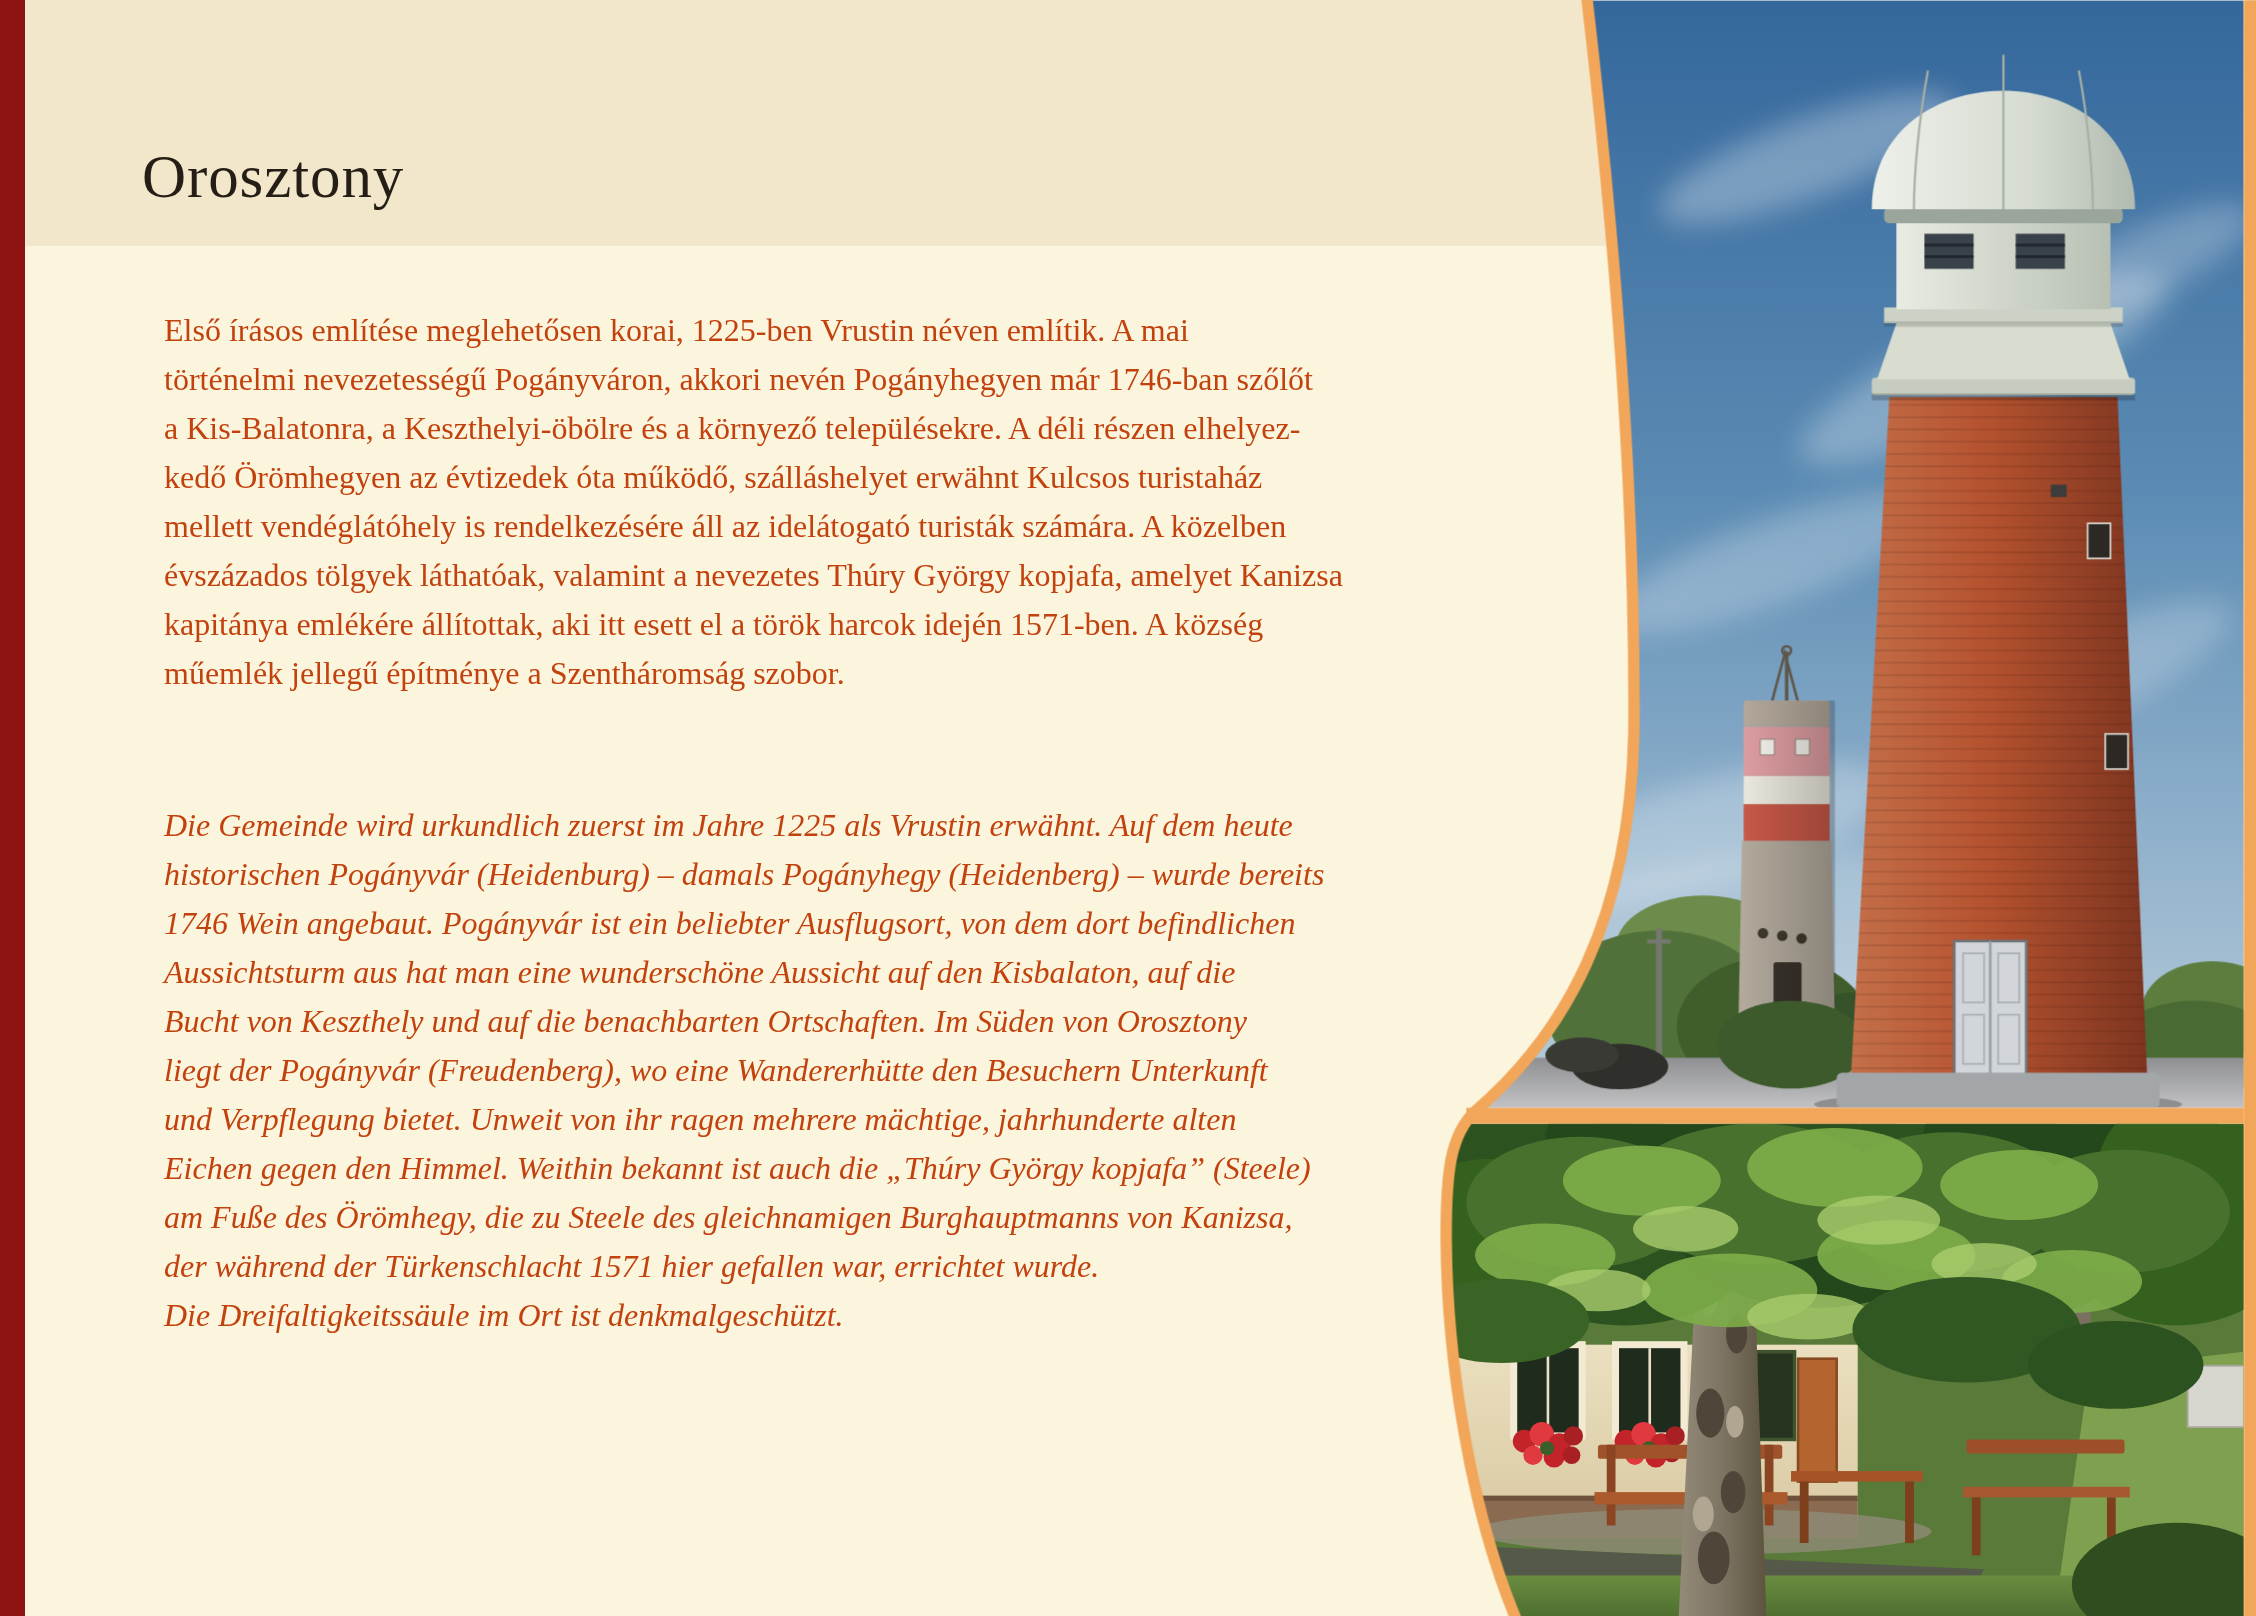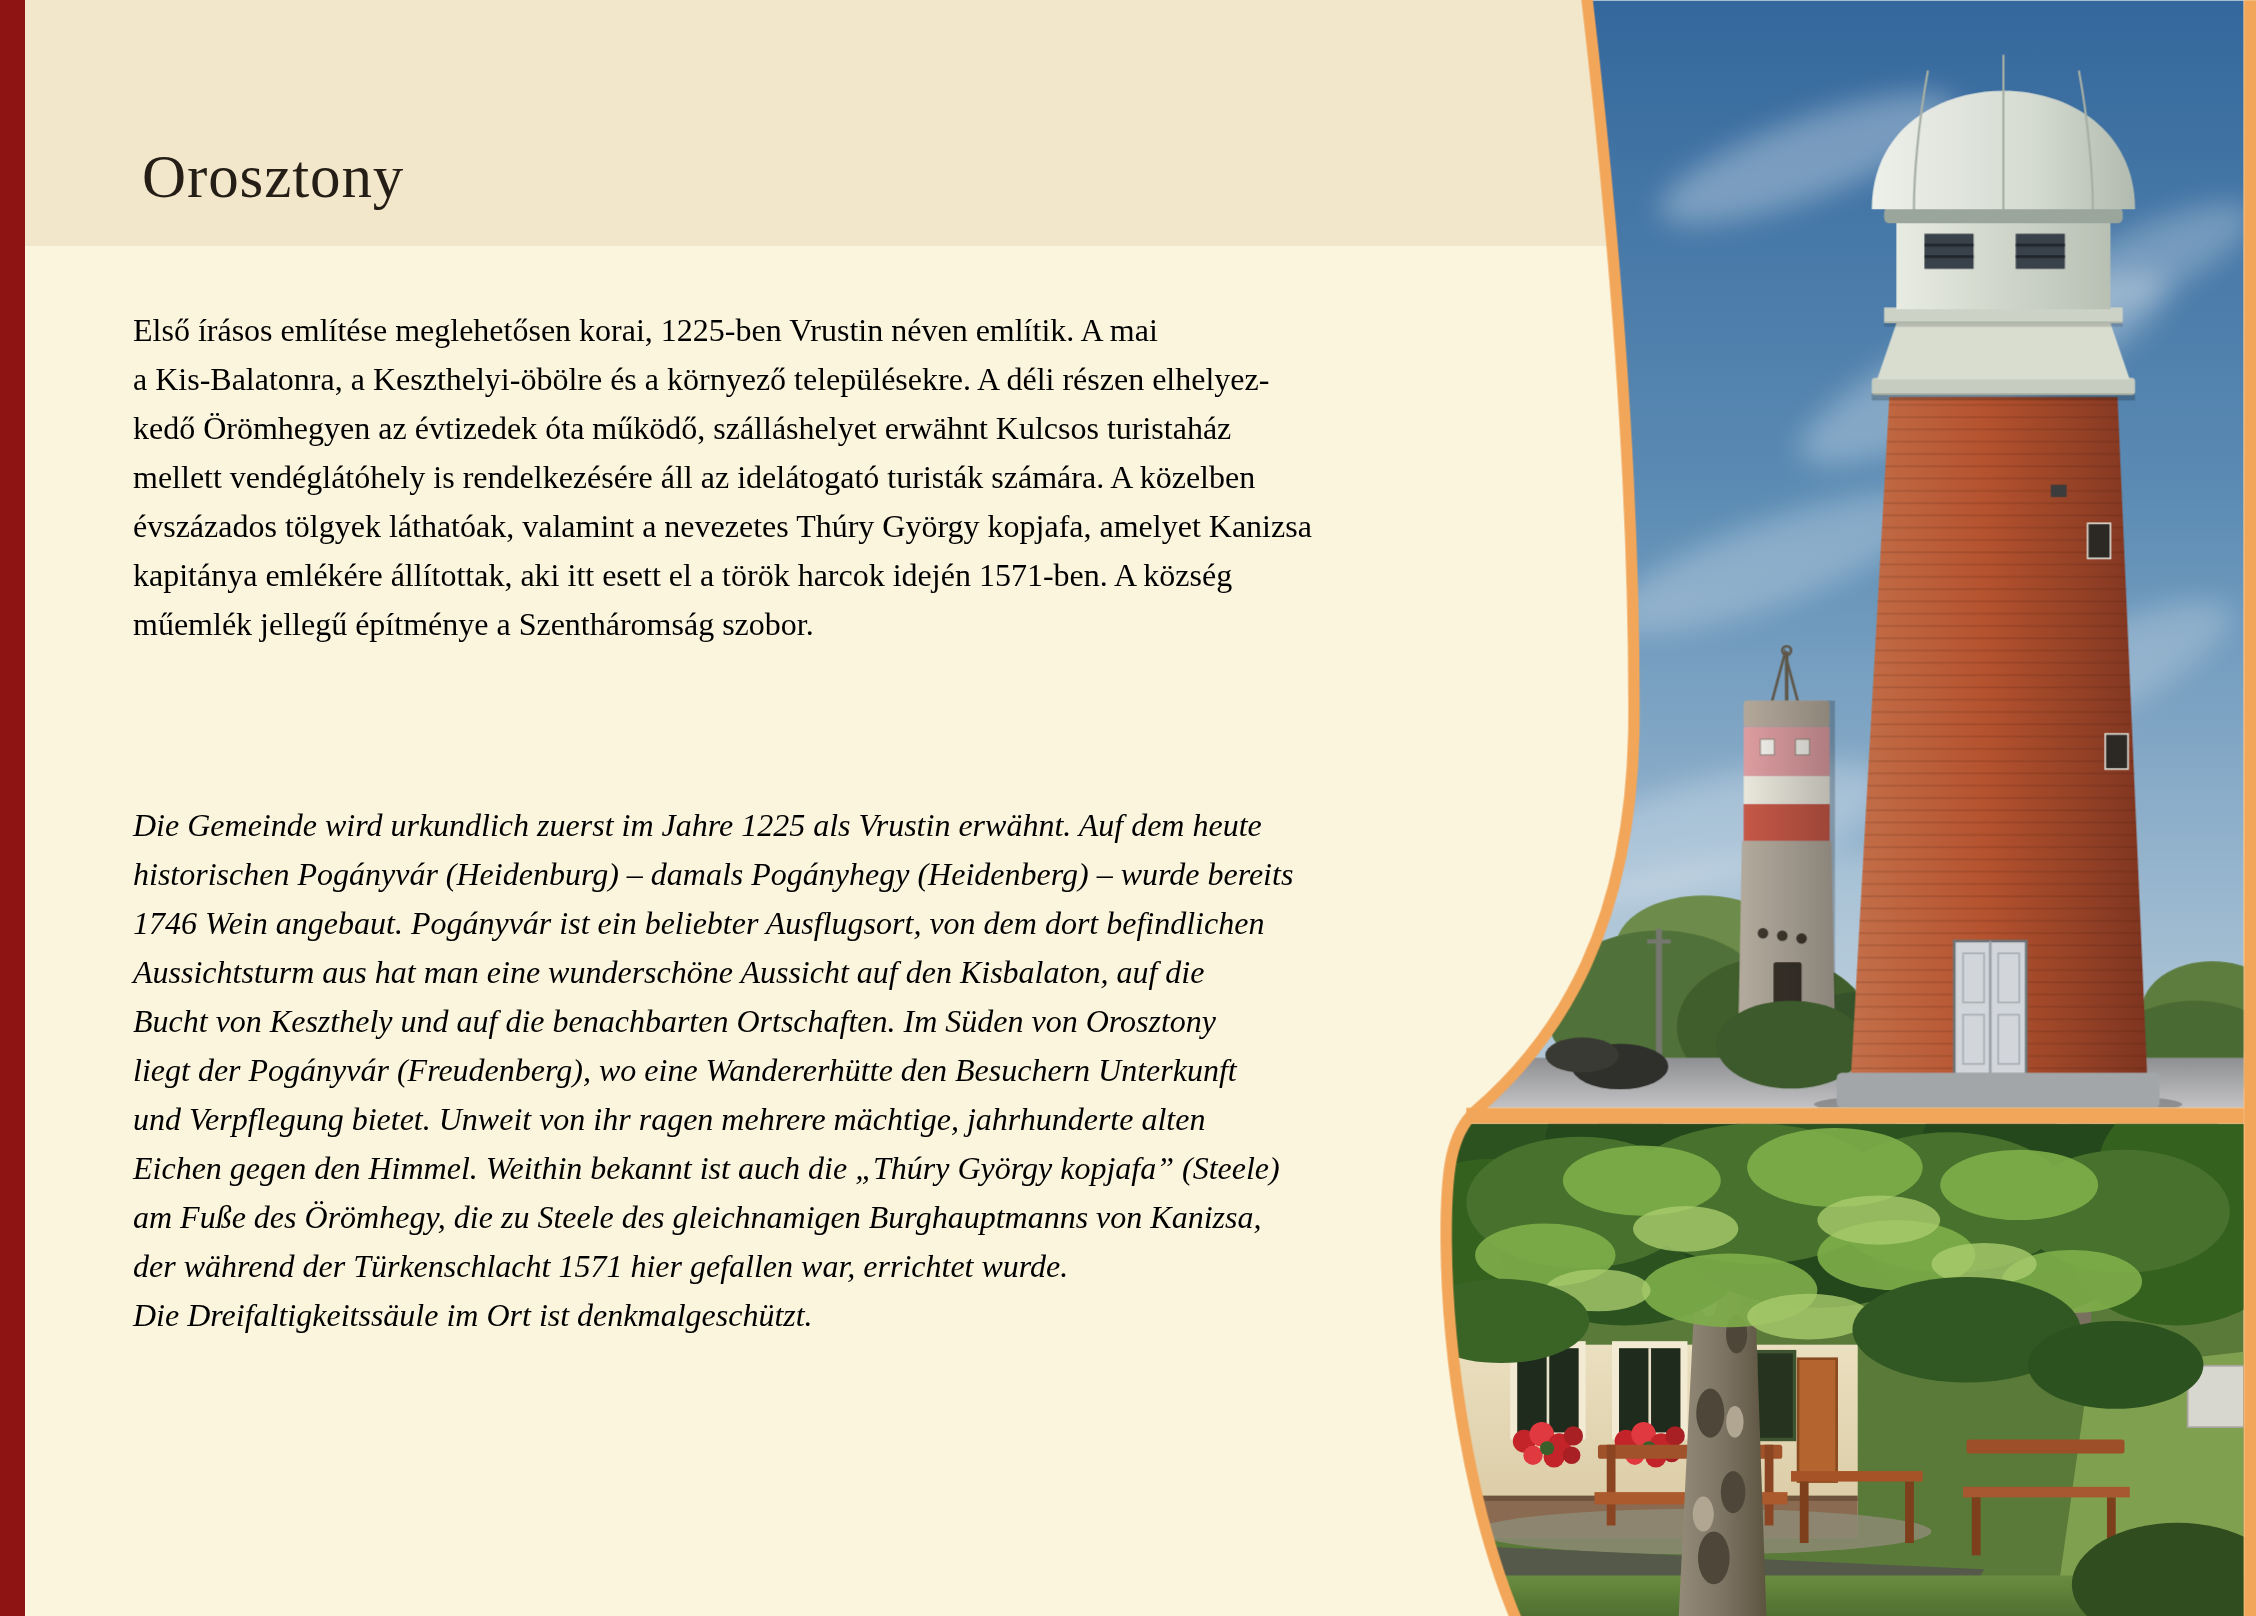--- a/index.html
+++ b/index.html
@@ -6,36 +6,37 @@
   #page{
     position:relative;width:2257px;height:1617px;overflow:hidden;
     background:#fbf5de;font-family:"Liberation Serif", serif;
   }
   #header-band{position:absolute;left:0;top:0;width:2257px;height:246px;background:#f2e7ca;}
   #spine-bar{position:absolute;left:0;top:0;width:24.6px;height:1617px;background:#8e1414;z-index:5;}
   #page-title{
     position:absolute;left:142px;top:142px;margin:0;
     font-size:61px;font-weight:normal;color:#241e16;letter-spacing:0.9px;z-index:3;text-align:right;
   }
-  .para{position:absolute;left:133px;z-index:3;color:#000000;}
+  .para{position:absolute;left:164px;z-index:3;color:#c2410c;}
   .para .tline{font-size:32px;line-height:49px;white-space:nowrap;}
   #para-hu{top:306px;}
   #para-de{top:801px;font-style:italic;}
   #photos-panel{position:absolute;left:1440px;top:0;width:817px;height:1617px;z-index:2;}
 </style>
 </head>
 <body>
 
 <div id="page">
   <div id="header-band"></div>
   <div id="spine-bar"></div>
   <h1 id="page-title">Orosztony</h1>
 
   <div id="para-hu" class="para">
     <div class="tline">Első írásos említése meglehetősen korai, 1225-ben Vrustin néven említik. A mai</div>
+    <div class="tline">történelmi nevezetességű Pogányváron, akkori nevén Pogányhegyen már 1746-ban szőlőt</div>
     <div class="tline">a Kis-Balatonra, a Keszthelyi-öbölre és a környező településekre. A déli részen elhelyez-</div>
     <div class="tline">kedő Örömhegyen az évtizedek óta működő, szálláshelyet erwähnt Kulcsos turistaház</div>
     <div class="tline">mellett vendéglátóhely is rendelkezésére áll az idelátogató turisták számára. A közelben</div>
     <div class="tline">évszázados tölgyek láthatóak, valamint a nevezetes Thúry György kopjafa, amelyet Kanizsa</div>
     <div class="tline">kapitánya emlékére állítottak, aki itt esett el a török harcok idején 1571-ben. A község</div>
     <div class="tline">műemlék jellegű építménye a Szentháromság szobor.</div>
   </div>
 
   <div id="para-de" class="para">
     <div class="tline">Die Gemeinde wird urkundlich zuerst im Jahre 1225 als Vrustin erwähnt. Auf dem heute</div>

